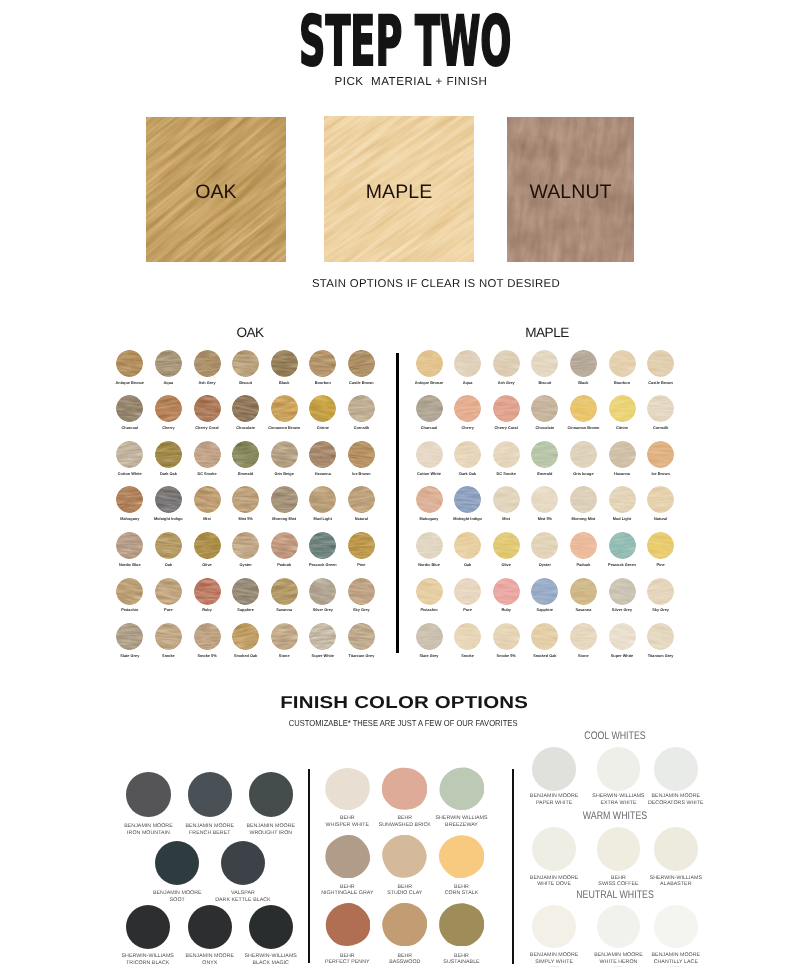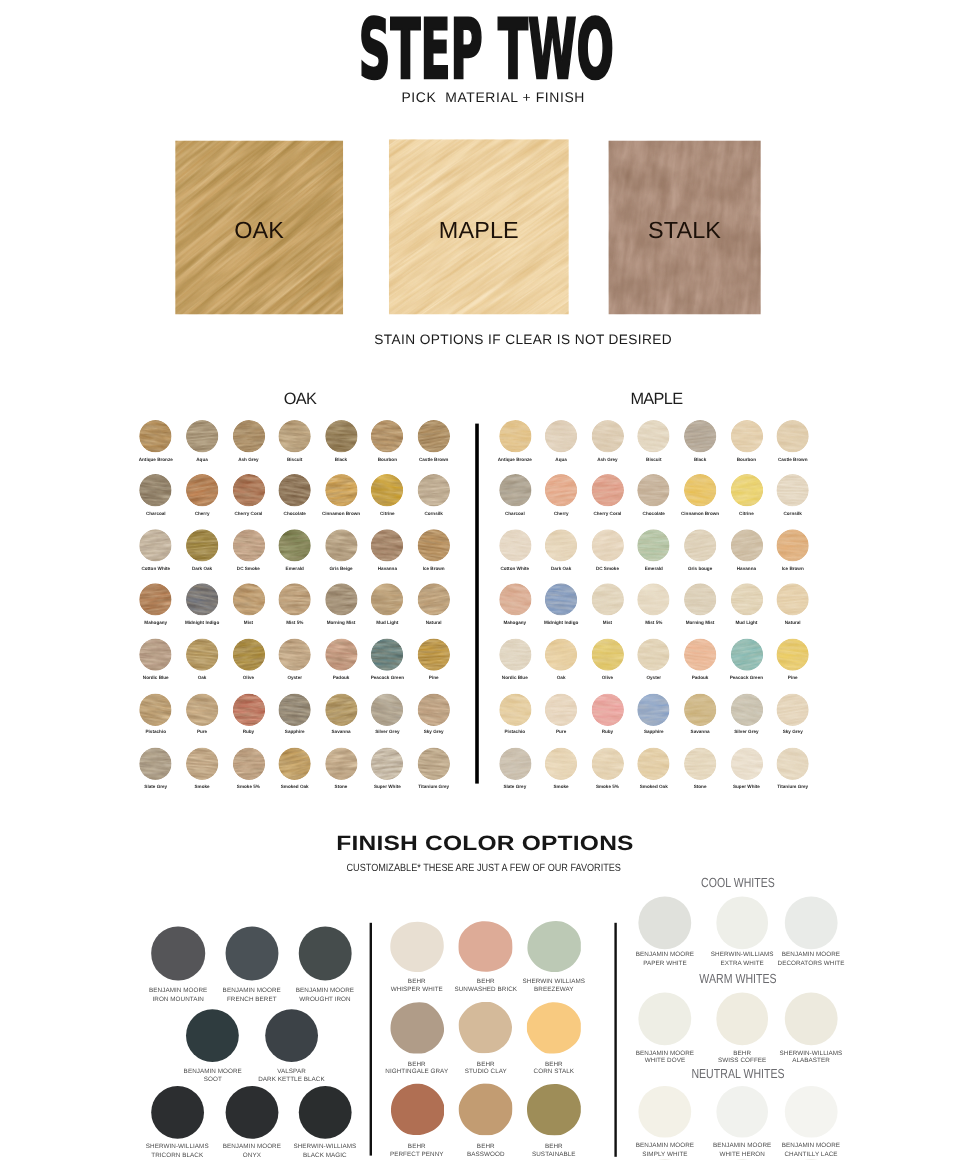--- a/index.html
+++ b/index.html
@@ -246,21 +246,21 @@
   <feColorMatrix in="n2" type="matrix" values="0 0 0 0 0  0 0 0 0 0  0 0 0 0 0  1.4 0 0 0 -0.45" result="a2"></feColorMatrix>
   <feFlood flood-color="#80614c" result="D"></feFlood>
   <feComposite in="D" in2="a2" operator="in"></feComposite>
 </filter>
 </defs>
 <g transform="rotate(-84 63.5 72.5)">
   <rect x="-37" y="-28" width="200" height="200" filter="url(#wg3)"></rect>
   <rect x="-37" y="-28" width="200" height="200" filter="url(#wh3)" opacity="0.55"></rect>
 </g>
 </svg>
-  <div class="mlabel" style="top:65.6px">STALK</div>
+  <div class="mlabel" style="top:65.6px">WALNUT</div>
 </div>
 <div class="stainnote">STAIN OPTIONS IF CLEAR IS NOT DESIRED</div>
 <div class="sect-title" style="left:180px;top:326px;width:140px">OAK</div>
 <div class="sw" style="left:116.3px;top:349.8px">
   <svg class="dot" width="27" height="27" viewBox="0 0 27 27" xmlns="http://www.w3.org/2000/svg">
         <clipPath id="c0">
           <circle cx="13.5" cy="13.5" r="13.5"></circle>
         </clipPath>
         <g clip-path="url(#c0)">
           <rect width="27" height="27" fill="#ba8c4e"></rect>

